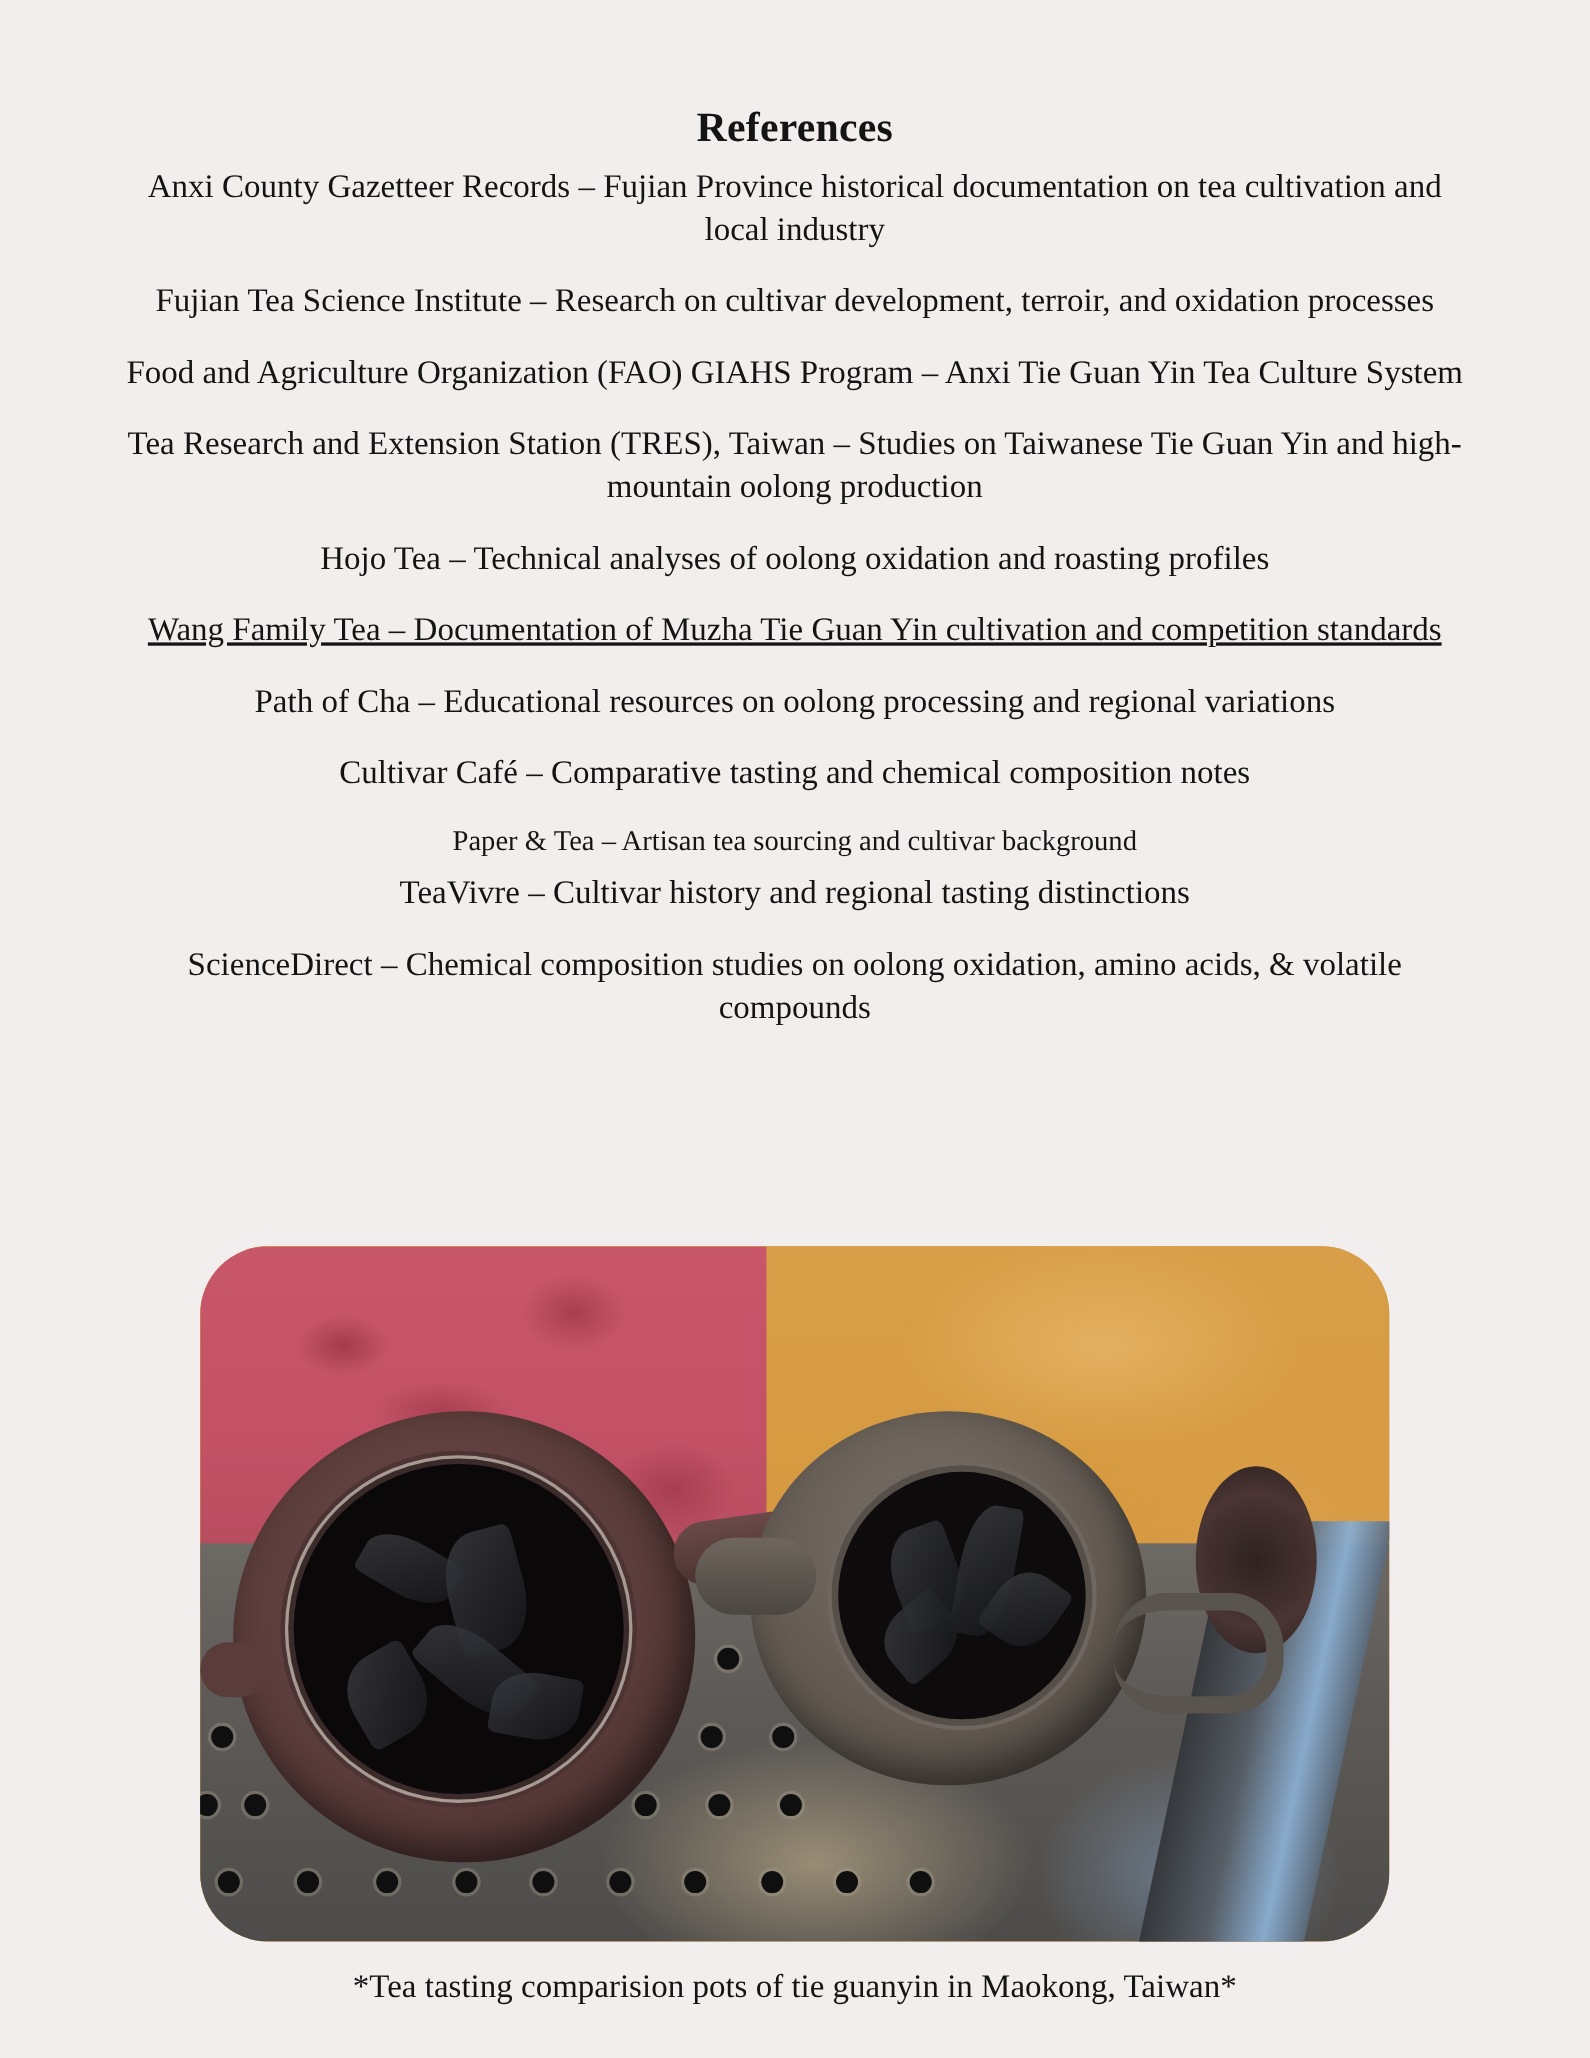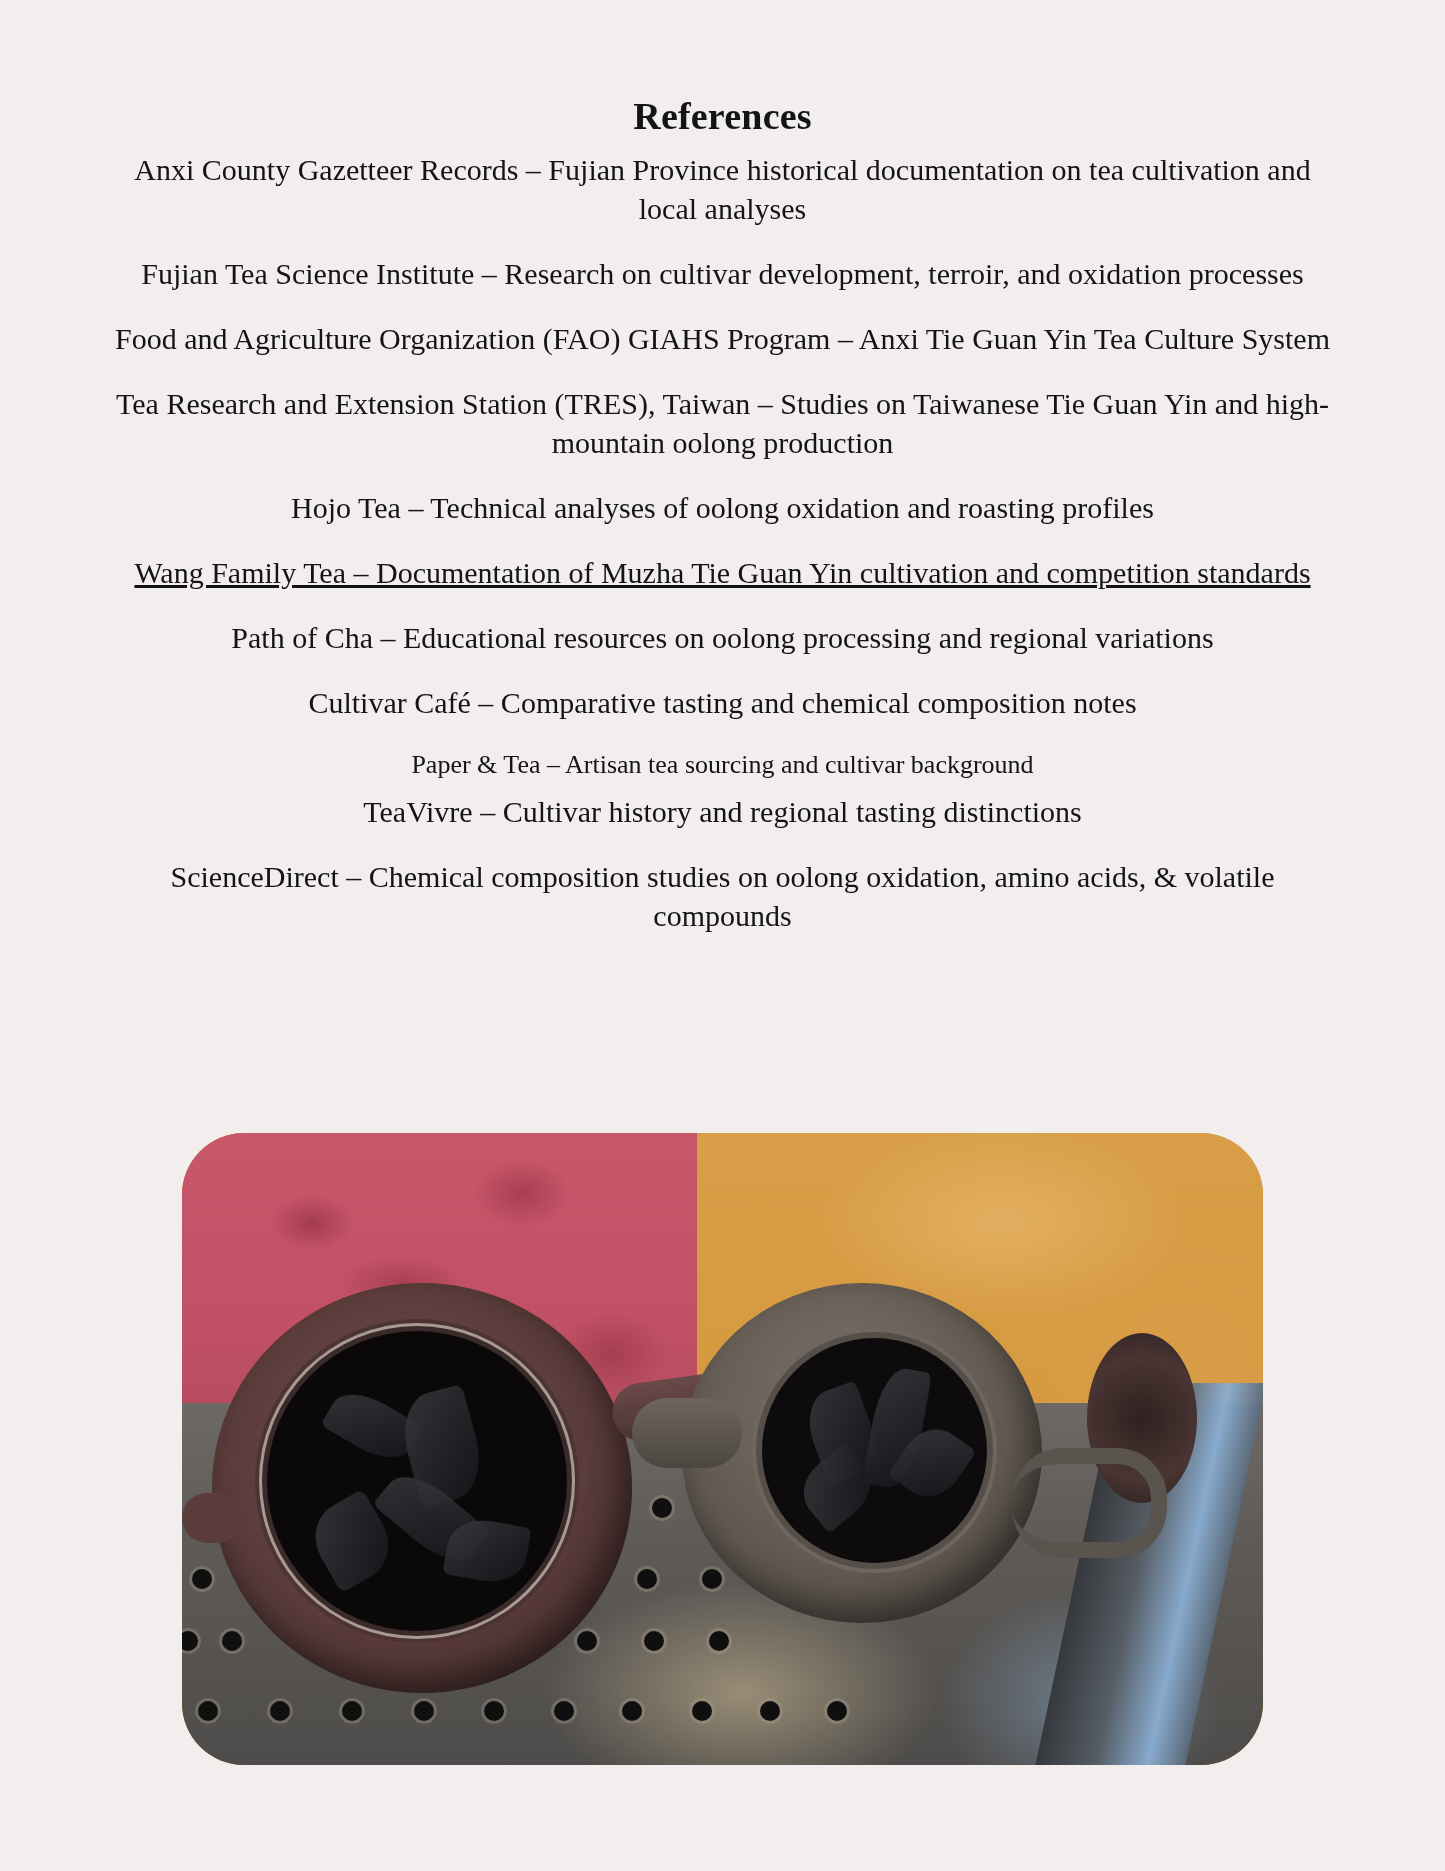--- a/index.html
+++ b/index.html
@@ -229,21 +229,21 @@
     }
   </style>
 </head>
 <body>
 
 <div class="page">
 
   <h1 class="title">References</h1>
 
   <ul class="refs">
-    <li class="ref r1">Anxi County Gazetteer Records – Fujian Province historical documentation on tea cultivation and local analyses</li>
+    <li class="ref r1">Anxi County Gazetteer Records – Fujian Province historical documentation on tea cultivation and local industry</li>
     <li class="ref r2">Fujian Tea Science Institute – Research on cultivar development, terroir, and oxidation processes</li>
     <li class="ref r3">Food and Agriculture Organization (FAO) GIAHS Program – Anxi Tie Guan Yin Tea Culture System</li>
     <li class="ref r4">Tea Research and Extension Station (TRES), Taiwan – Studies on Taiwanese Tie Guan Yin and high-mountain oolong production</li>
     <li class="ref r5">Hojo Tea – Technical analyses of oolong oxidation and roasting profiles</li>
     <li class="ref r6">Wang Family Tea – Documentation of Muzha Tie Guan Yin cultivation and competition standards</li>
     <li class="ref r7">Path of Cha – Educational resources on oolong processing and regional variations</li>
     <li class="ref r8">Cultivar Café – Comparative tasting and chemical composition notes</li>
     <li class="ref r9 small">Paper &amp; Tea – Artisan tea sourcing and cultivar background</li>
     <li class="ref r10">TeaVivre – Cultivar history and regional tasting distinctions</li>
     <li class="ref r11">ScienceDirect – Chemical composition studies on oolong oxidation, amino acids, &amp; volatile compounds</li>
@@ -305,14 +305,15 @@
       <div class="handle"></div>
       <div class="rim">
         <div class="leaf" style="left:50px;top:50px;width:60px;height:90px;transform:rotate(-20deg)"></div>
         <div class="leaf" style="left:110px;top:30px;width:50px;height:120px;transform:rotate(10deg)"></div>
         <div class="leaf" style="left:140px;top:90px;width:60px;height:70px;transform:rotate(35deg)"></div>
         <div class="leaf" style="left:40px;top:120px;width:70px;height:60px;transform:rotate(-40deg)"></div>
       </div>
     </div>
   </div>
 
+  <p class="caption">*Tea tasting comparision pots of tie guanyin in Maokong, Taiwan*</p>
 
 </div>
 
 </body></html>

